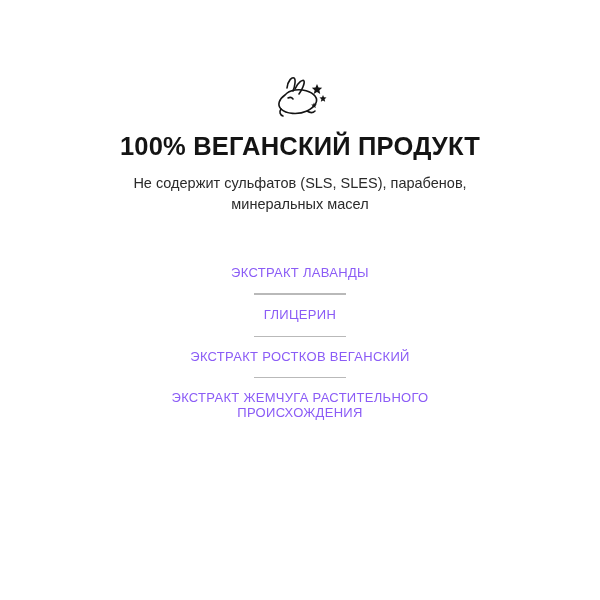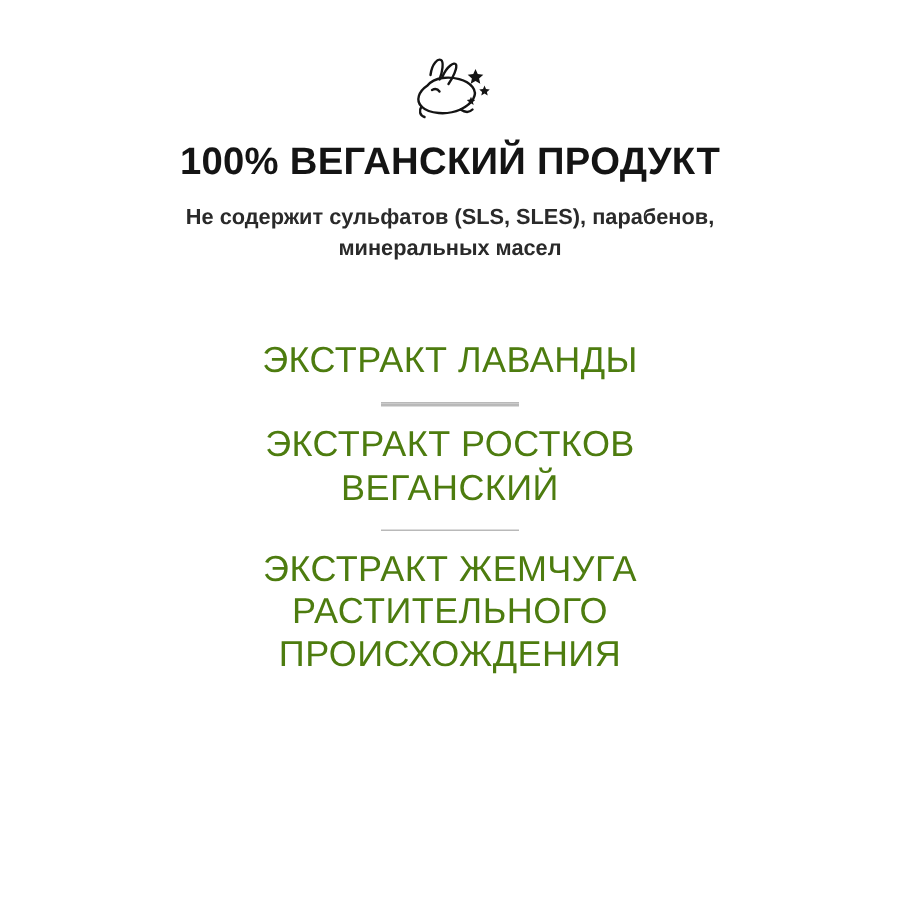--- a/index.html
+++ b/index.html
@@ -14,59 +14,59 @@
     color: #1a1a1a;
     overflow: hidden;
   }
   .page {
     width: 600px;
     height: 516px;
     box-sizing: border-box;
     display: flex;
     flex-direction: column;
     align-items: center;
-    padding-top: 36px;
+    padding-top: 74px;
   }
   .logo-mark {
     width: 86px;
     height: 52px;
     display: flex;
     align-items: center;
     justify-content: center;
     margin-bottom: 2px;
   }
   .headline {
     font-size: 25.5px;
     font-weight: bold;
     letter-spacing: 0.2px;
     text-align: center;
     margin: 4px 0 12px 0;
     color: #141414;
   }
   .subline {
     font-size: 14.5px;
-    font-weight: bold;
+    font-weight: normal;
     line-height: 1.45;
     text-align: center;
     color: #2a2a2a;
     max-width: 400px;
     margin: 0;
   }
   .ingredients {
     margin-top: 38px;
     width: 300px;
     display: flex;
     flex-direction: column;
     align-items: center;
   }
   .ingredient {
-    font-size: 24px;
+    font-size: 13px;
     line-height: 1.18;
     text-align: center;
-    color: #4d7c0f;
+    color: #8b5cf6;
     letter-spacing: 0.3px;
     padding: 12px 0 13px 0;
     width: 100%;
     box-sizing: border-box;
   }
   .divider {
     width: 92px;
     height: 1px;
     background: #b9b9b9;
     border: 0;
@@ -97,19 +97,20 @@
   </div>
 
   <h1 class="headline">100% ВЕГАНСКИЙ ПРОДУКТ</h1>
 
   <p class="subline">Не содержит сульфатов (SLS, SLES), парабенов, минеральных масел</p>
 
   <div class="ingredients">
     <div class="ingredient">ЭКСТРАКТ ЛАВАНДЫ</div>
     <hr class="divider">
     <hr class="divider">
+    <div class="ingredient">ГЛИЦЕРИН</div>
     <hr class="divider">
     <div class="ingredient">ЭКСТРАКТ РОСТКОВ ВЕГАНСКИЙ</div>
     <hr class="divider">
     <div class="ingredient">ЭКСТРАКТ ЖЕМЧУГА РАСТИТЕЛЬНОГО ПРОИСХОЖДЕНИЯ</div>
   </div>
 
 </div>
 
 </body></html>

